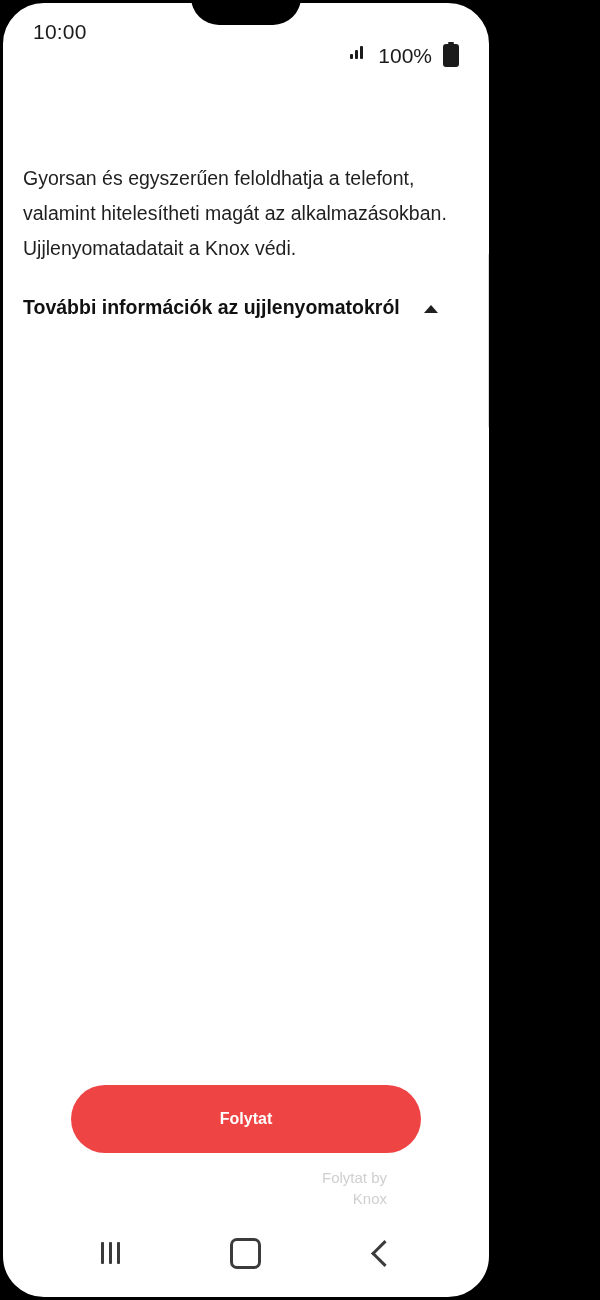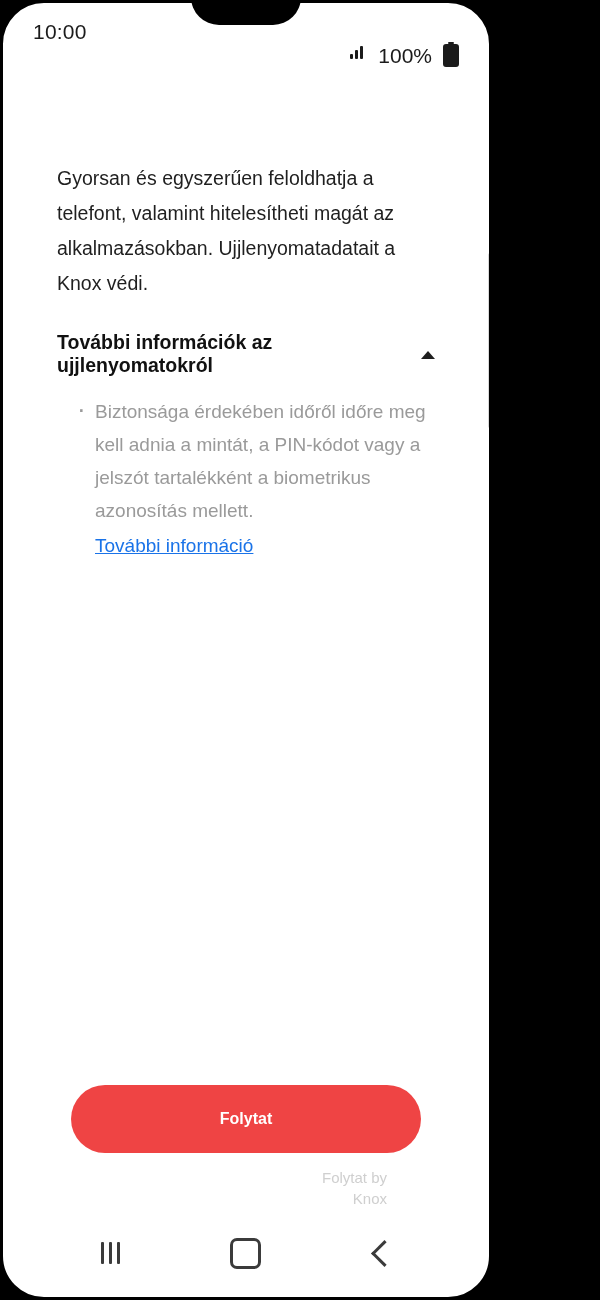--- a/index.html
+++ b/index.html
@@ -130,21 +130,21 @@
   .title {
     margin-top: 28px;
     font-size: 45px;
     font-weight: 400;
     color: #0d0d0d;
     letter-spacing: -0.5px;
   }
 
   .body-block {
     margin-top: 100px;
-    padding: 0 54px;
+    padding: 0 20px;
   }
   .desc {
     font-size: 19.5px;
     line-height: 35px;
     color: #1f1f1f;
   }
 
   .more-row {
     margin-top: 30px;
     display: flex;
@@ -289,24 +289,20 @@
 
 
     <div class="body-block">
       <div class="desc">Gyorsan és egyszerűen feloldhatja a telefont, valamint hitelesítheti magát az alkalmazásokban. Ujjlenyomatadatait a Knox védi.</div>
 
       <div class="more-row">
         <div class="more-title">További információk az ujjlenyomatokról</div>
         <div class="caret-up"></div>
       </div>
 
-      <div class="bullets">
-        <div class="bullet">Biztonsága érdekében időről időre meg kell adnia a mintát, a PIN-kódot vagy a jelszót tartalékként a biometrikus azonosítás mellett.</div>
-        <a class="link">További információ</a>
-      </div>
     </div>
 
     <div class="spacer"></div>
 
     <div class="cta-wrap">
       <button class="cta">Folytat</button>
       <div class="knox">
         <div>Folytat by</div>
         <div>Knox</div>
       </div>

